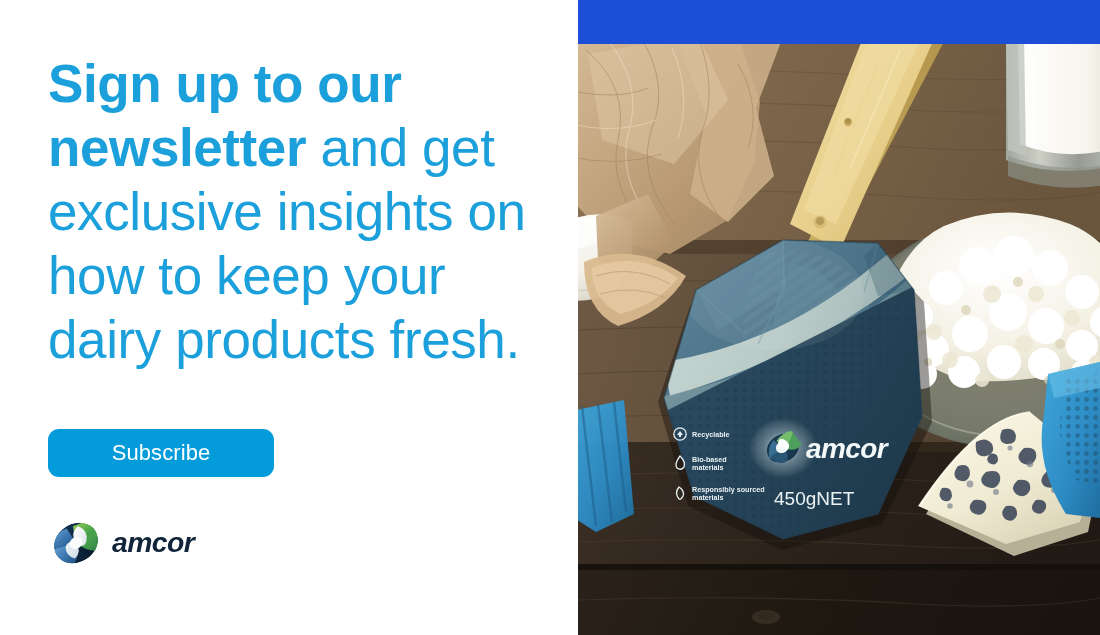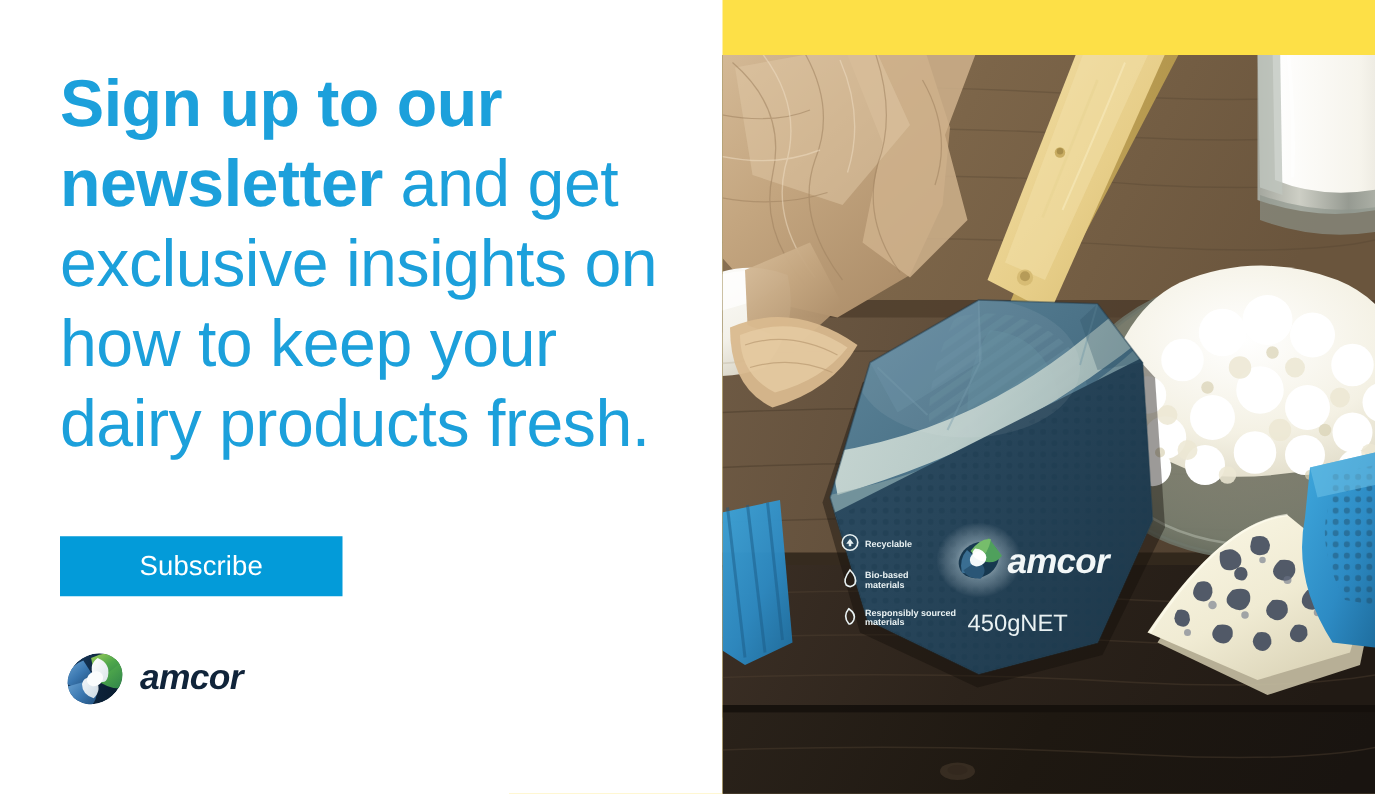--- a/index.html
+++ b/index.html
@@ -8,21 +8,21 @@
   html, body {
     width:1100px; height:635px;
     overflow:hidden;
     background:#ffffff;
     font-family:"Liberation Sans", sans-serif;
   }
 
   #banner {
     position:relative;
     width:1100px; height:635px;
-    background:#fde047;
+    background:#1d4ed8;
     display:flex;
   }
 
   
   #left-panel {
     position:relative;
     width:578px; height:635px;
     background:#ffffff;
     flex:0 0 578px;
   }
@@ -38,21 +38,21 @@
     font-weight:300;
   }
   #headline .strong { font-weight:700; }
 
   #subscribe-button {
     position:absolute;
     left:48px; top:429px;
     width:226px; height:48px;
     background:#039BD9;
     border:none;
-    border-radius:0;
+    border-radius:11px;
     color:#ffffff;
     font-size:22px;
     font-weight:400;
     font-family:"Liberation Sans", sans-serif;
     letter-spacing:0.1px;
     cursor:pointer;
     display:flex;
     align-items:center;
     justify-content:center;
     line-height:1;

